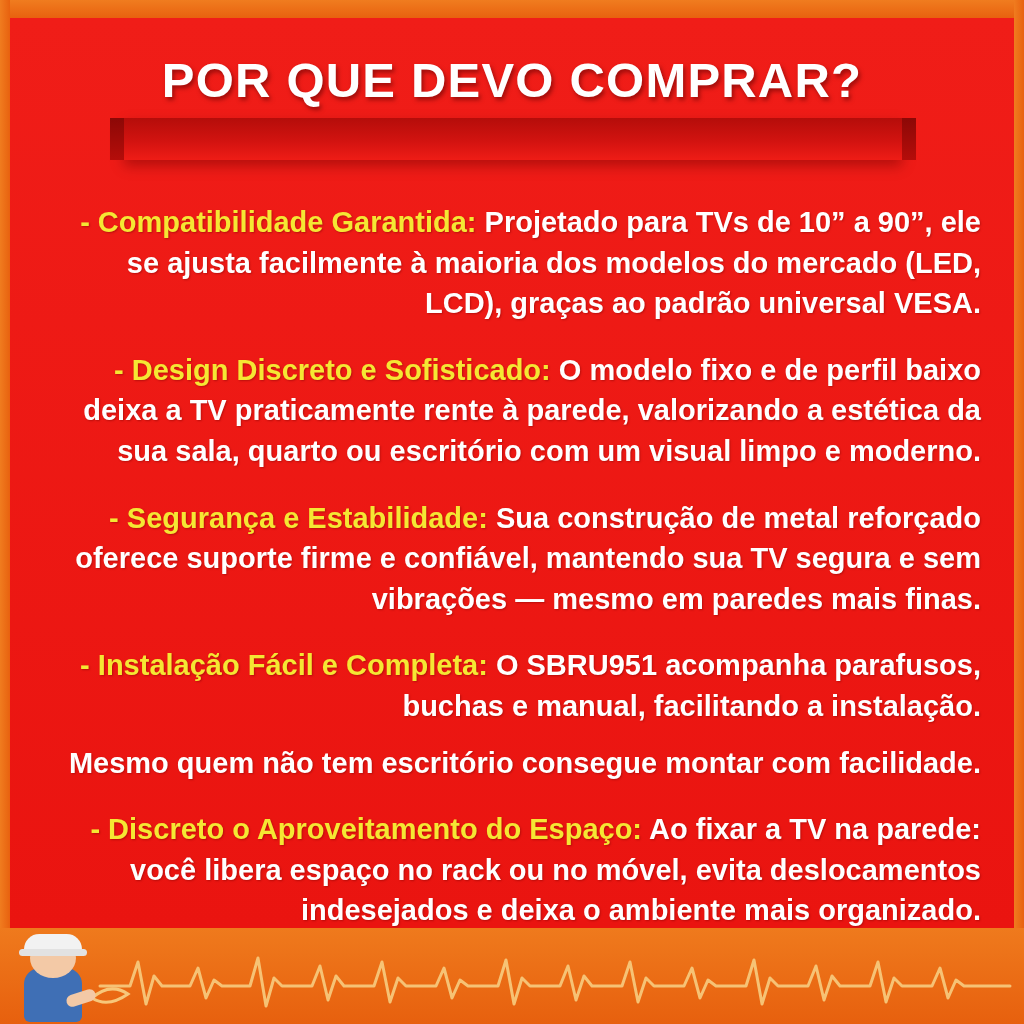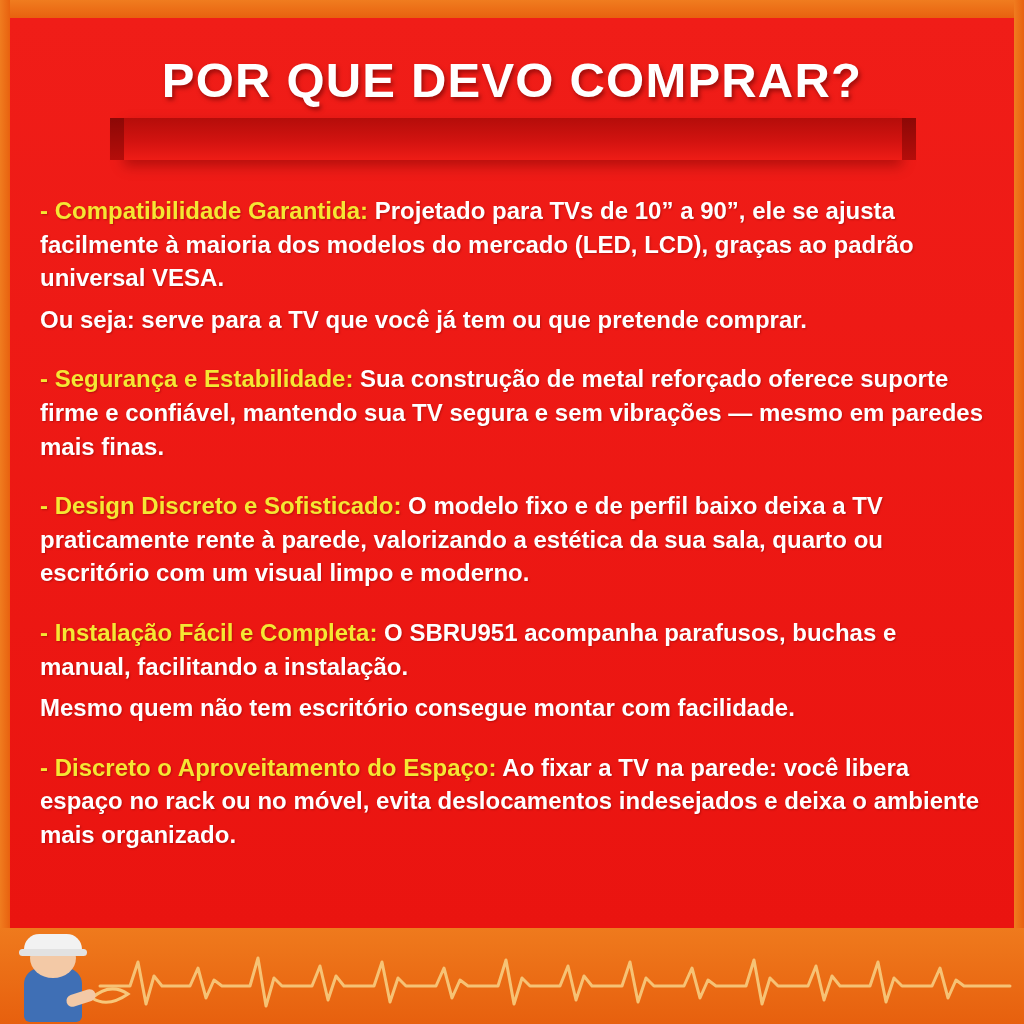--- a/index.html
+++ b/index.html
@@ -85,26 +85,27 @@
   .content {
     position: absolute;
     left: 22px;
     top: 168px;
     width: 965px;
   }
   .block {
     margin-bottom: 26px;
   }
   .block p {
-    margin: 8px;
+    margin: 16px;
     color: #ffffff;
-    font-size: 24px;
+    font-size: 29px;
     font-weight: bold;
     line-height: 1.40;
     text-shadow: 1px 1px 2px rgba(110,0,0,0.40);
+    text-align: right;
   }
   .lead {
     color: #f5e733;
   }
   .extra {
     display: block;
   }
 
   
   .wave {
@@ -170,32 +171,31 @@
 
     <div class="title">POR QUE DEVO COMPRAR?</div>
     <div class="title-bar"></div>
 
     <div class="content">
 
       <div class="block">
         <p>
           <span class="lead">- Compatibilidade Garantida:</span><span> Projetado para TVs de 10” a 90”, ele se ajusta facilmente à maioria dos modelos do mercado (LED, LCD), graças ao padrão universal VESA.</span>
         </p>
-        <p class="extra"> Ou seja: serve para a TV que você já tem ou que pretende comprar.</p>
+      </div>
+
+      <div class="block">
+        <p>
+          <span class="lead">- Design Discreto e Sofisticado:</span><span> O modelo fixo e de perfil baixo deixa a TV praticamente rente à parede, valorizando a estética da sua sala, quarto ou escritório com um visual limpo e moderno.</span>
+        </p>
       </div>
 
       <div class="block">
         <p>
           <span class="lead">- Segurança e Estabilidade:</span><span> Sua construção de metal reforçado oferece suporte firme e confiável, mantendo sua TV segura e sem vibrações — mesmo em paredes mais finas.</span>
-        </p>
-      </div>
-
-      <div class="block">
-        <p>
-          <span class="lead">- Design Discreto e Sofisticado:</span><span> O modelo fixo e de perfil baixo deixa a TV praticamente rente à parede, valorizando a estética da sua sala, quarto ou escritório com um visual limpo e moderno.</span>
         </p>
       </div>
 
       <div class="block">
         <p>
           <span class="lead">- Instalação Fácil e Completa:</span><span> O SBRU951 acompanha parafusos, buchas e manual, facilitando a instalação.</span>
         </p>
         <p class="extra"> Mesmo quem não tem escritório consegue montar com facilidade.</p>
       </div>
 

